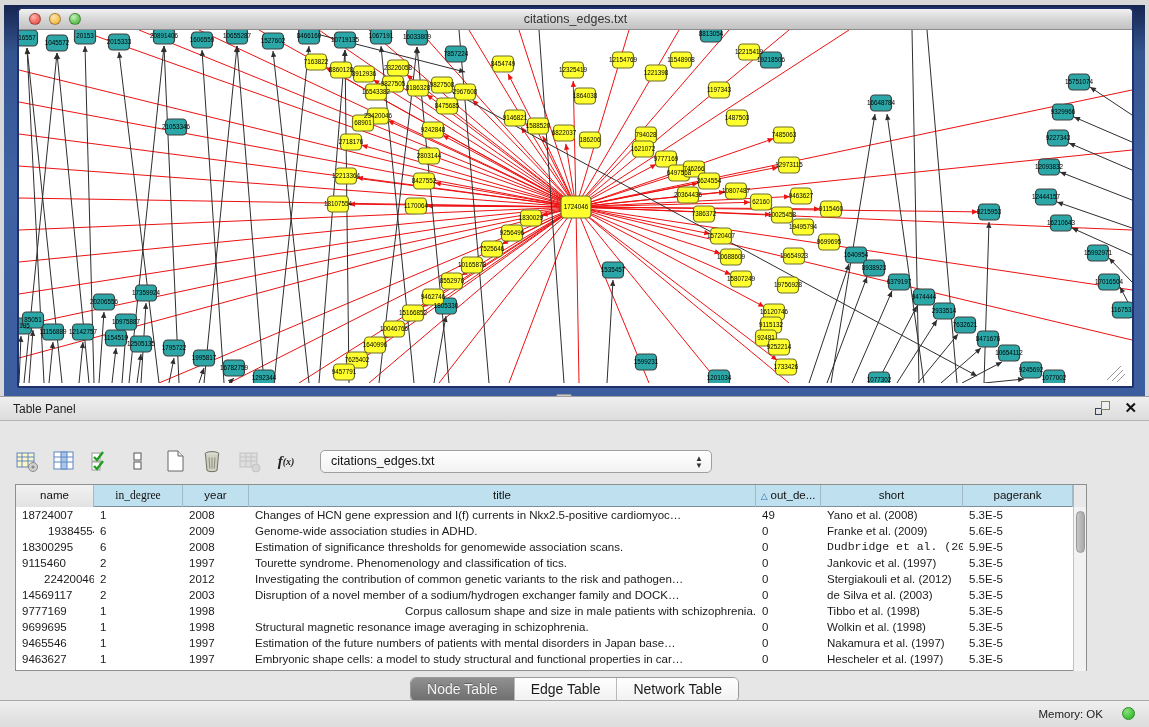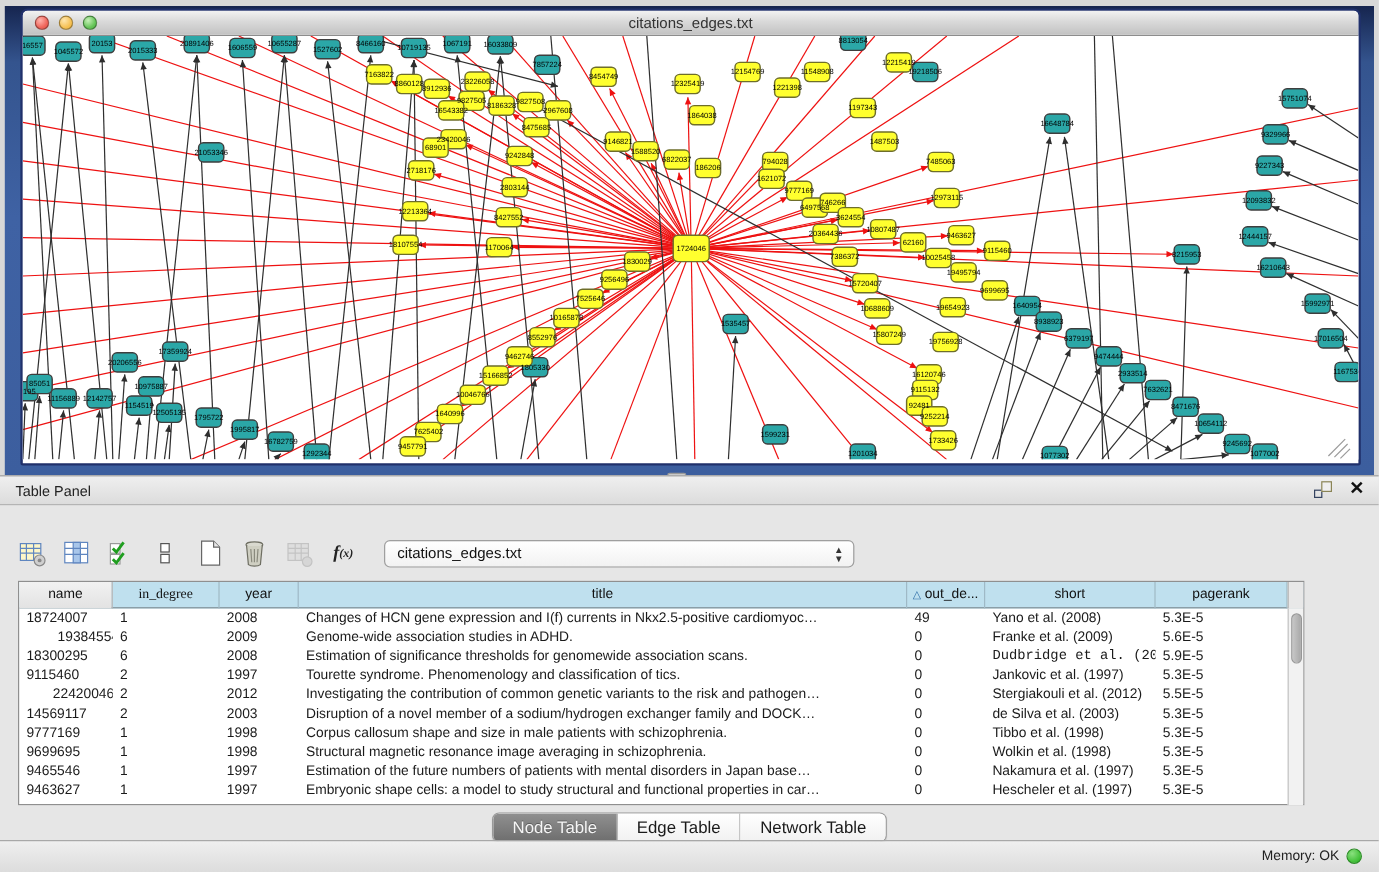--- a/index.html
+++ b/index.html
@@ -57,21 +57,21 @@
 
   .tabbar { position:absolute; left:0; top:281px; width:1149px; text-align:center; }
   .segmented { display:inline-flex; border:1px solid #9a9a9a; border-radius:6px; overflow:hidden; background:#fff;
     box-shadow:0 1px 1px rgba(0,0,0,.15); }
   .seg { padding:3px 16px 4px 16px; font-size:14px; color:#1a1a1a; border-right:1px solid #b9b9b9; background:linear-gradient(#ffffff,#f1f1f1); cursor:default; }
   .seg:last-child { border-right:none; }
   .seg.active { background:linear-gradient(#909090,#6e6e6e); color:#f5f5f5; text-shadow:0 -1px 0 rgba(0,0,0,.3); }
 
   .statusbar { position:absolute; left:0; top:700px; width:1149px; height:27px;
     background:linear-gradient(#efefef,#dcdcdc); border-top:1px solid #a8a8a8; }
-  .mem { position:absolute; right:14px; top:6px; display:flex; align-items:center; gap:6px; font-size:11.5px; color:#222; }
+  .mem { position:absolute; right:14px; top:6px; display:flex; align-items:center; gap:19px; font-size:11.5px; color:#222; }
   .memdot { width:13px; height:13px; border-radius:50%; background:radial-gradient(circle at 35% 30%, #8ae07f, #3fbf36 70%); border:1px solid #2c8d26; }
 </style>
 </head>
 <body>
 
 <div id="stage">
 
   <div class="graph-region">
     <div class="blue-panel">
       <div class="net-window">
@@ -709,21 +709,21 @@
             <div class="td" style="width: 66px;">2003</div>
             <div class="td" style="width: 507px;">Disruption of a novel member of a sodium/hydrogen exchanger family and DOCK…</div>
             <div class="td" style="width: 65px;">0</div>
             <div class="td" style="width: 142px;">de Silva et al. (2003)</div>
             <div class="td" style="width: 110px;">5.3E-5</div>
           </div>
           <div class="tr">
             <div class="td" style="width: 78px;">9777169</div>
             <div class="td" style="width: 89px;">1</div>
             <div class="td" style="width: 66px;">1998</div>
-            <div class="td" style="width: 507px;">Corpus callosum shape and size in male patients with schizophrenia.</div>
+            <div class="td" style="width: 507px; text-align: right;">Corpus callosum shape and size in male patients with schizophrenia.</div>
             <div class="td" style="width: 65px;">0</div>
             <div class="td" style="width: 142px;">Tibbo et al. (1998)</div>
             <div class="td" style="width: 110px;">5.3E-5</div>
           </div>
           <div class="tr">
             <div class="td" style="width: 78px;">9699695</div>
             <div class="td" style="width: 89px;">1</div>
             <div class="td" style="width: 66px;">1998</div>
             <div class="td" style="width: 507px;">Structural magnetic resonance image averaging in schizophrenia.</div>
             <div class="td" style="width: 65px;">0</div>

